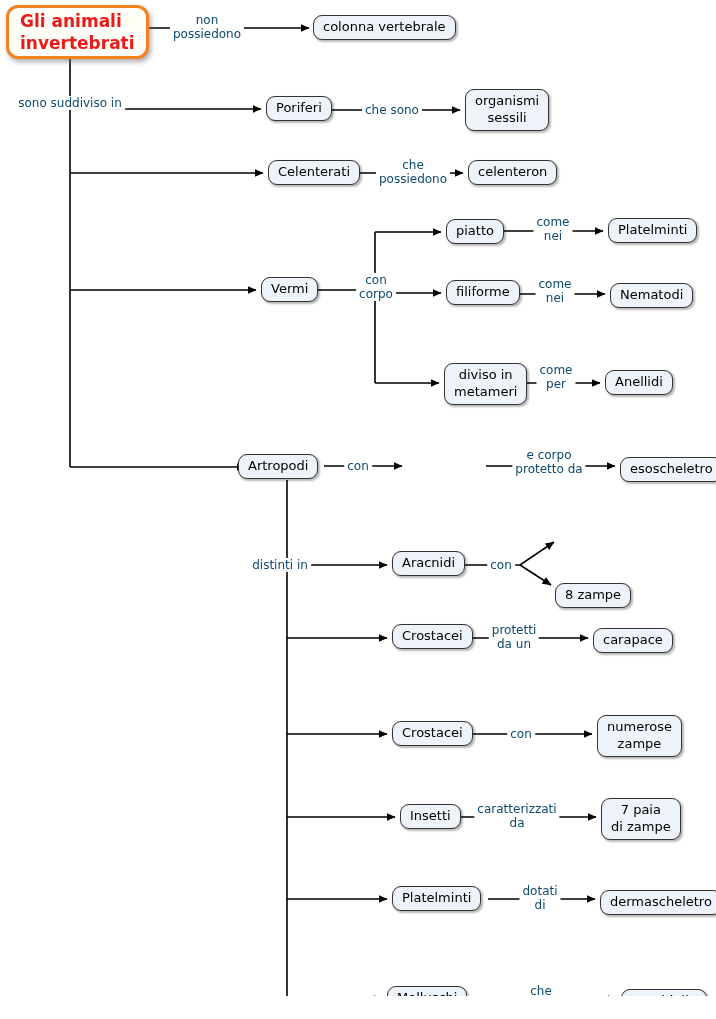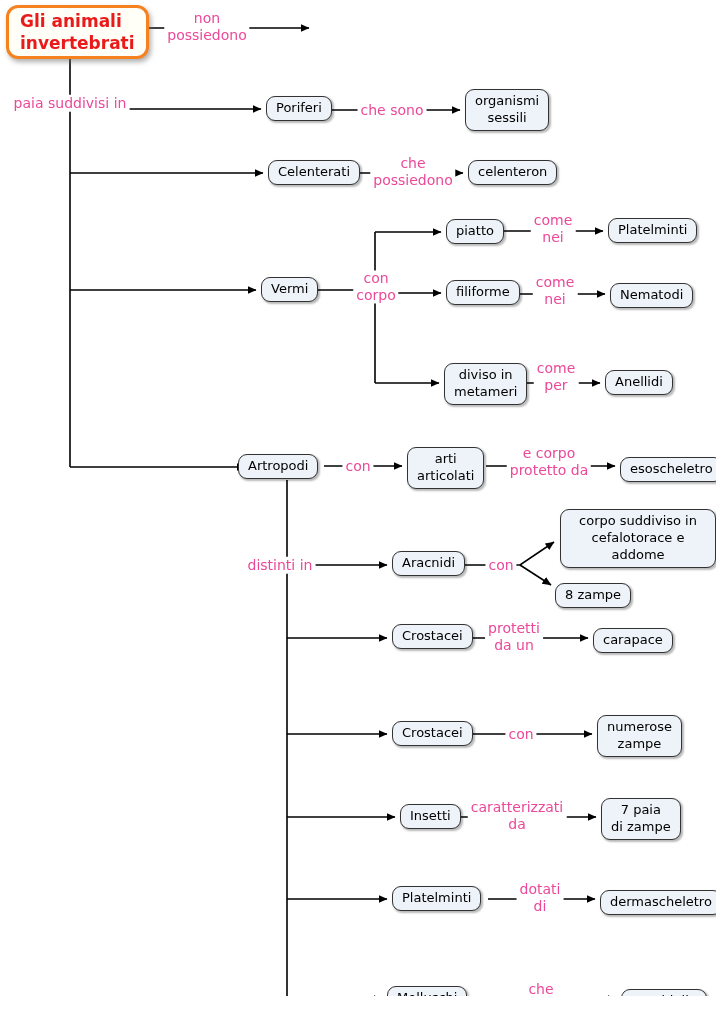--- a/index.html
+++ b/index.html
@@ -17,22 +17,22 @@
     padding:3px 9px;
     font-size:13px; line-height:1.3;
     text-align:center; color:#000;
     white-space:pre-line;
     box-shadow:1.5px 1.5px 2px rgba(0,0,0,0.28);
   }
   .edge-label {
     position:absolute;
     transform:translate(-50%,-50%);
     background:#fff; padding:0 3px;
-    font-size:14px; line-height:1.18;
-    text-align:center; color:#ec4899;
+    font-size:12px; line-height:1.18;
+    text-align:center; color:#0c4a6e;
     white-space:pre-line;
   }
   .title-box {
     position:absolute; left:6px; top:5px;
     background:#fffef7;
     border:3px solid var(--title-border,#f5821f);
     border-radius:12px;
     padding:2px 11px;
     font-size:17px; font-weight:bold; line-height:1.3;
     color:var(--title-text,#ea1a1a);
@@ -85,21 +85,21 @@
     <path d="M459,817 H596" marker-end="url(#arrow)"></path>
     <path d="M488,899 H595" marker-end="url(#arrow)"></path>
     <path d="M461,999 H616" marker-end="url(#arrow)"></path>
   </svg>
 
   <div class="title-box">Gli animali
 invertebrati</div>
 
   <div class="edge-label" style="left:207px;top:27px">non
 possiedono</div>
-  <div class="edge-label" style="left:70px;top:103px">paia suddivisi in</div>
+  <div class="edge-label" style="left:70px;top:103px">sono suddiviso in</div>
   <div class="edge-label" style="left:392px;top:110px">che sono</div>
   <div class="edge-label" style="left:413px;top:172px">che
 possiedono</div>
   <div class="edge-label" style="left:376px;top:287px">con
 corpo</div>
   <div class="edge-label" style="left:553px;top:229px">come
 nei</div>
   <div class="edge-label" style="left:555px;top:291px">come
 nei</div>
   <div class="edge-label" style="left:556px;top:377px">come
@@ -112,40 +112,37 @@
   <div class="edge-label" style="left:514px;top:637px">protetti
 da un</div>
   <div class="edge-label" style="left:521px;top:734px">con</div>
   <div class="edge-label" style="left:517px;top:816px">caratterizzati
 da</div>
   <div class="edge-label" style="left:540px;top:898px">dotati
 di</div>
   <div class="edge-label" style="left:541px;top:998px">che
 possiedono</div>
 
+  <div class="node" style="left:313px;top:15px">colonna vertebrale</div>
   <div class="node" style="left:266px;top:96px">Poriferi</div>
   <div class="node" style="left:465px;top:89px">organismi
 sessili</div>
   <div class="node" style="left:268px;top:160px">Celenterati</div>
   <div class="node" style="left:468px;top:160px">celenteron</div>
   <div class="node" style="left:261px;top:277px">Vermi</div>
   <div class="node" style="left:446px;top:219px">piatto</div>
   <div class="node" style="left:608px;top:218px">Platelminti</div>
   <div class="node" style="left:446px;top:280px">filiforme</div>
   <div class="node" style="left:610px;top:283px">Nematodi</div>
   <div class="node" style="left:444px;top:363px">diviso in
 metameri</div>
   <div class="node" style="left:605px;top:370px">Anellidi</div>
   <div class="node" style="left:238px;top:454px">Artropodi</div>
-  <div class="node" style="left:407px;top:447px">arti
-articolati</div>
   <div class="node" style="left:620px;top:457px">esoscheletro</div>
   <div class="node" style="left:392px;top:551px">Aracnidi</div>
-  <div class="node" style="left:560px;top:509px">corpo suddiviso in
-cefalotorace e addome</div>
   <div class="node" style="left:555px;top:583px">8 zampe</div>
   <div class="node" style="left:392px;top:624px">Crostacei</div>
   <div class="node" style="left:593px;top:628px">carapace</div>
   <div class="node" style="left:392px;top:721px">Crostacei</div>
   <div class="node" style="left:597px;top:715px">numerose
 zampe</div>
   <div class="node" style="left:400px;top:804px">Insetti</div>
   <div class="node" style="left:601px;top:798px">7 paia
 di zampe</div>
   <div class="node" style="left:392px;top:886px">Platelminti</div>

